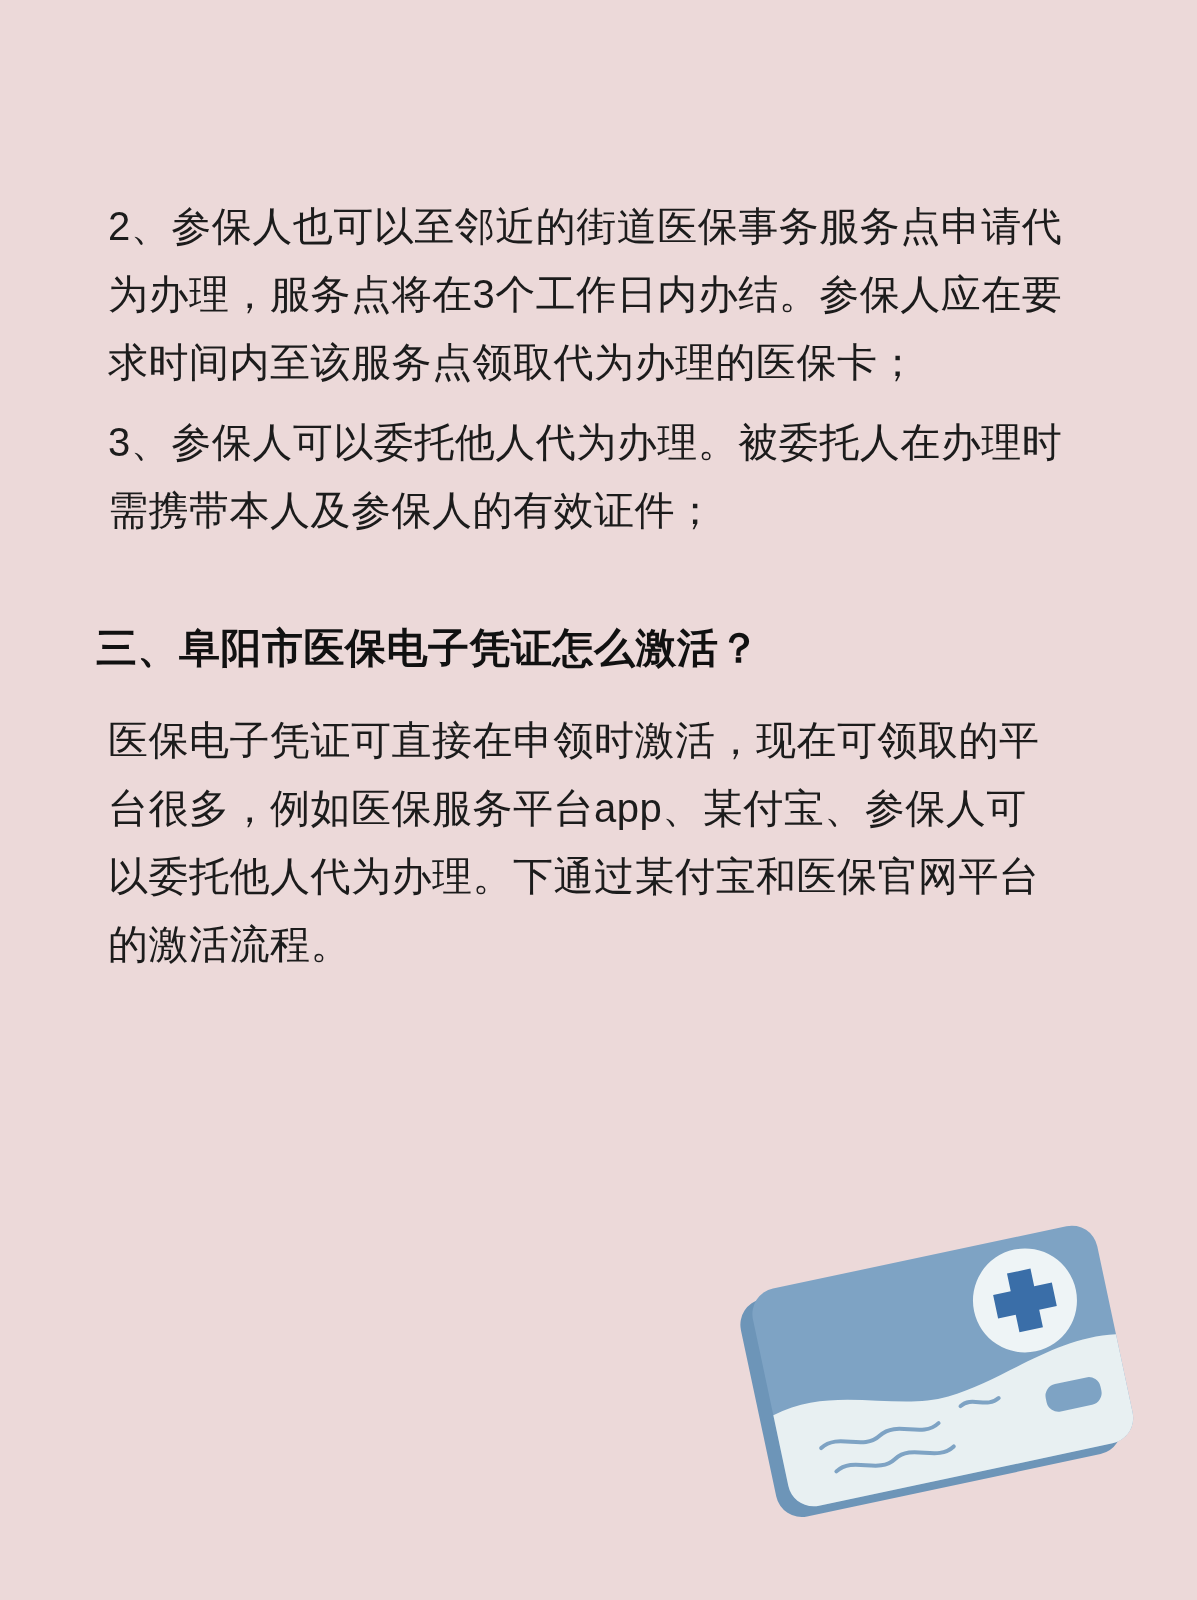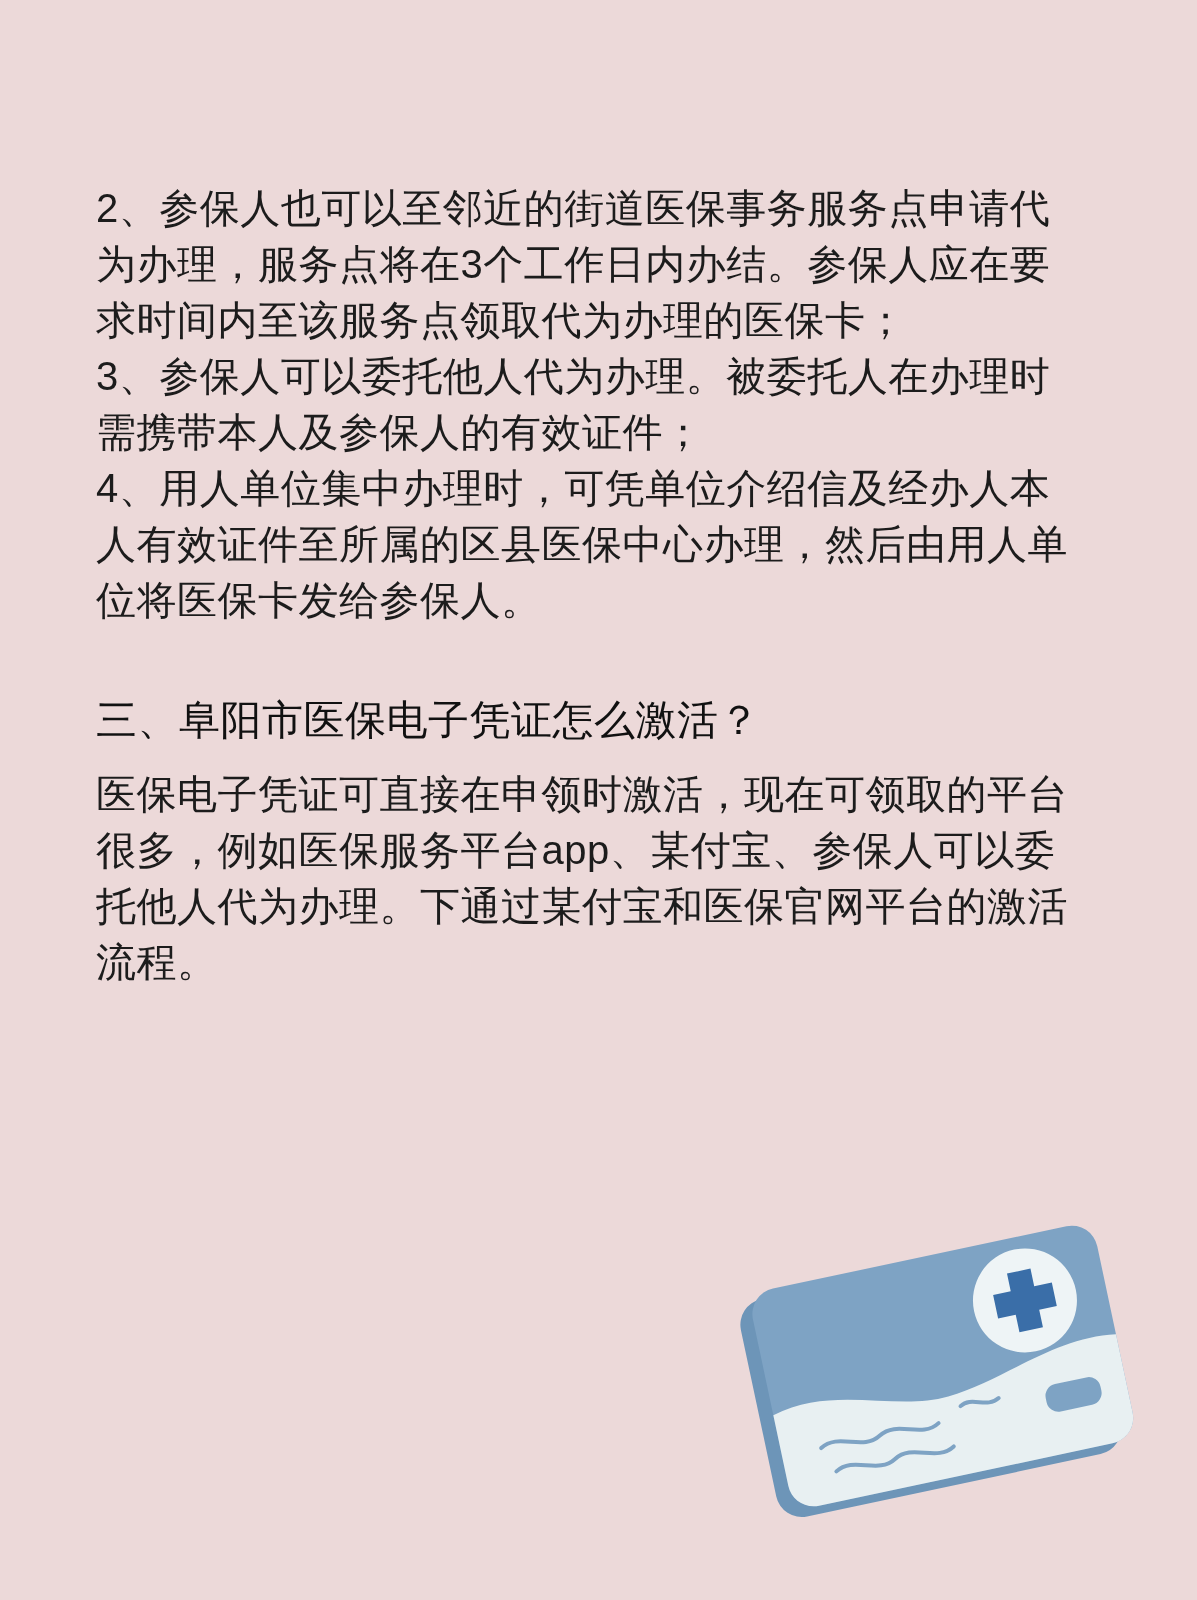--- a/index.html
+++ b/index.html
@@ -20,33 +20,33 @@
     background: #ecd9d9;
   }
   .content {
     position: absolute;
     left: 96px;
     top: 180px;
     width: 980px;
   }
   .para {
     font-size: 40px;
-    line-height: 56px;
+    line-height: 68px;
     color: #1c1c1c;
     letter-spacing: 0.5px;
-    margin: 0;
+    margin: 12px;
     font-weight: 500;
   }
   .para.list-item {
     text-indent: 0;
   }
   .section-heading {
     font-size: 41px;
     line-height: 60px;
-    font-weight: 400;
+    font-weight: 700;
     color: #111111;
     margin: 0;
     letter-spacing: 0.5px;
   }
   .spacer-lg { height: 62px; }
   .spacer-sm { height: 16px; }
 
   
   .card-illustration {
     position: absolute;
@@ -63,21 +63,20 @@
 </style>
 </head>
 <body>
 
 <div class="page">
 
   <div class="content">
 
     <p class="para list-item">2、参保人也可以至邻近的街道医保事务服务点申请代为办理，服务点将在3个工作日内办结。参保人应在要求时间内至该服务点领取代为办理的医保卡；</p>
     <p class="para list-item">3、参保人可以委托他人代为办理。被委托人在办理时需携带本人及参保人的有效证件；</p>
-    <p class="para list-item">4、用人单位集中办理时，可凭单位介绍信及经办人本人有效证件至所属的区县医保中心办理，然后由用人单位将医保卡发给参保人。</p>
 
     <div class="spacer-lg"></div>
 
     <h2 class="section-heading">三、阜阳市医保电子凭证怎么激活？</h2>
 
     <div class="spacer-sm"></div>
 
     <p class="para">医保电子凭证可直接在申领时激活，现在可领取的平台很多，例如医保服务平台app、某付宝、参保人可以委托他人代为办理。下通过某付宝和医保官网平台的激活流程。</p>
 
   </div>

